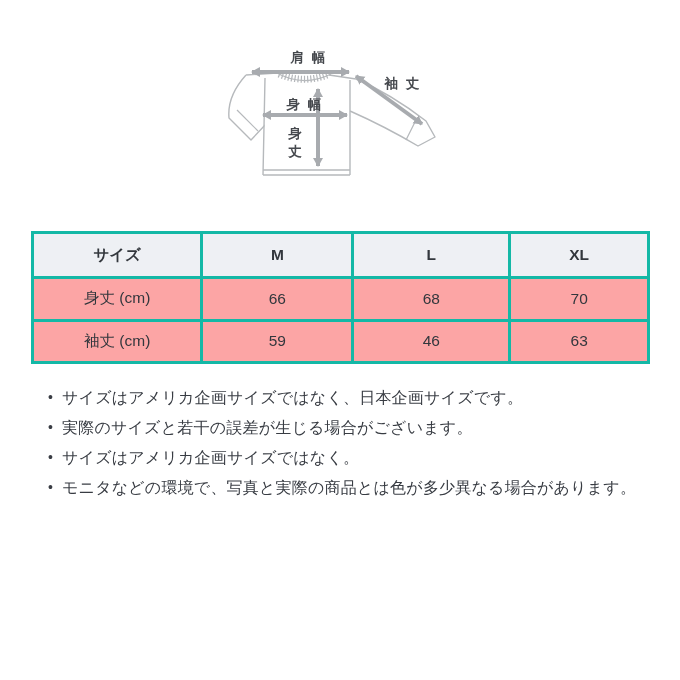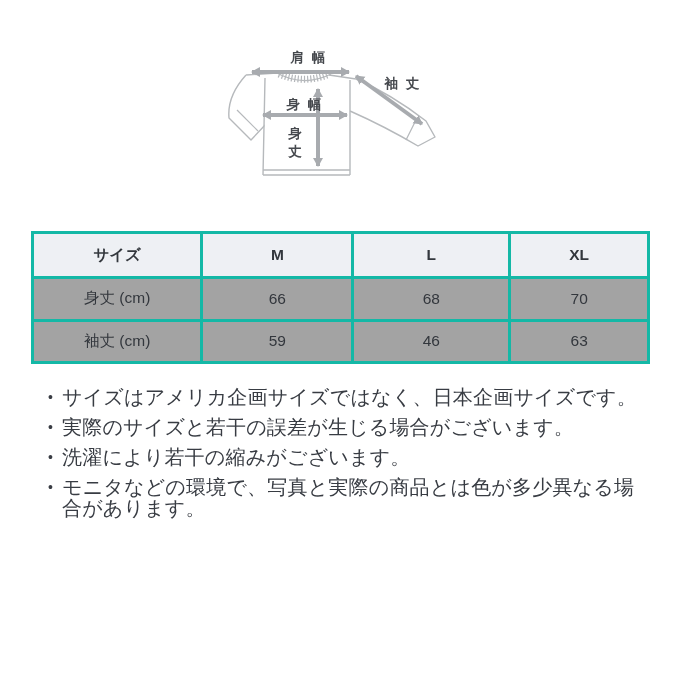--- a/index.html
+++ b/index.html
@@ -45,29 +45,29 @@
     vertical-align: middle;
     font-size: 15.5px;
     color: #33373d;
   }
   .size-table thead th {
     background: #eef0f4;
     height: 45px;
     font-weight: 700;
   }
   .size-table thead th.size-col-head { font-weight: 700; }
-  .size-table tbody td { height: 42.5px; background: #a3a3a3; font-weight: 400; }
+  .size-table tbody td { height: 42.5px; background: #fca5a5; font-weight: 400; }
   
   .notes-list {
     list-style: none;
     margin: 23px 30px 0 62px;
   }
   .notes-list li {
     position: relative;
-    font-size: 20px;
+    font-size: 16px;
     line-height: 21px;
     margin-bottom: 9px;
     color: #383c43;
     letter-spacing: 0.2px;
   }
   .notes-list li::before {
     content: "\2022";
     position: absolute;
     left: -14px;
     top: 0;
@@ -141,15 +141,15 @@
       <td>59</td>
       <td>46</td>
       <td>63</td>
     </tr>
   </tbody>
 </table>
 
 <ul class="notes-list">
   <li>サイズはアメリカ企画サイズではなく、日本企画サイズです。</li>
   <li>実際のサイズと若干の誤差が生じる場合がございます。</li>
-  <li>洗濯により若干の縮みがございます。</li>
+  <li>サイズはアメリカ企画サイズではなく。</li>
   <li>モニタなどの環境で、写真と実際の商品とは色が多少異なる場合があります。</li>
 </ul>
 
 </body></html>

